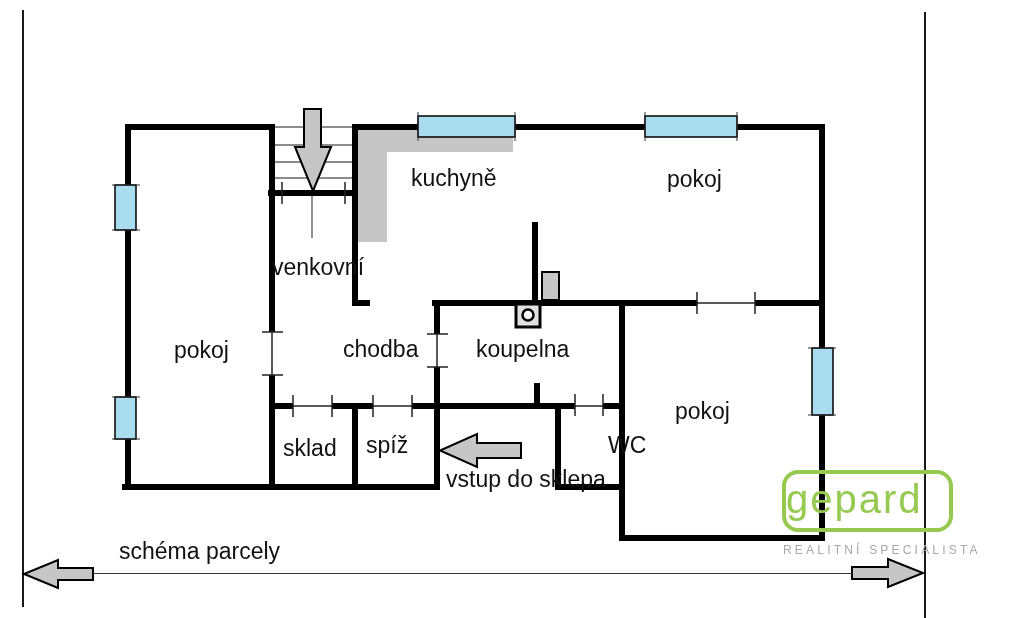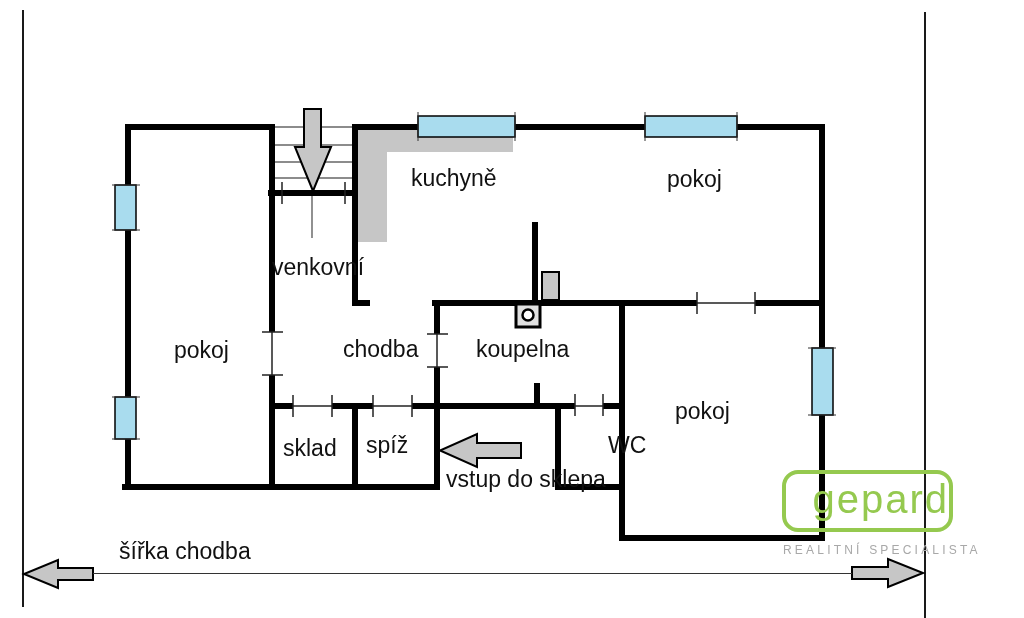--- a/index.html
+++ b/index.html
@@ -21,21 +21,21 @@
   #sklad-label{left:283px;top:435px;}
   #spiz-label{left:366px;top:432px;}
   #wc-label{left:564px;top:432px;margin-left:44px;}
   #venkovni-label{left:446px;top:466px;}
   #sirka-label{left:119px;top:538px;}
   #plan-svg{position:absolute;left:0;top:0;}
   
   #logo{
     position:absolute;left:782px;top:470px;width:171px;height:62px;
     border:4px solid #95c94f;border-radius:16px;box-sizing:border-box;
-    display:flex;align-items:center;justify-content:flex-end;background:transparent;
+    display:flex;align-items:center;justify-content:flex-start;background:transparent;
   }
   #logo-text{
     font-size:40px;color:#95c94f;letter-spacing:2px;line-height:1;
     transform:translateY(-2px);
   }
   #logo-tagline{
     position:absolute;left:783px;top:543px;width:172px;
     font-size:12px;color:#a8a8a8;letter-spacing:3.2px;white-space:nowrap;
   }
 </style>
@@ -163,20 +163,20 @@
   <div class="label" id="koupelna-label">koupelna</div>
   <div class="label" id="pokoj-br-label">pokoj</div>
   <div class="label" id="sklad-label">sklad</div>
   <div class="label" id="spiz-label">spíž</div>
   <div class="label" id="wc-label">WC</div>
 
   <div class="label" id="venkovni-label">
     <div>vstup do sklepa</div>
   </div>
 
-  <div class="label" id="sirka-label">šířka chodba</div>
+  <div class="label" id="sirka-label">schéma parcely</div>
 
   <div id="logo">
     <span id="logo-text">gepard</span>
   </div>
   <div id="logo-tagline">REALITNÍ SPECIALISTA</div>
 
 </div>
 
 </body></html>

